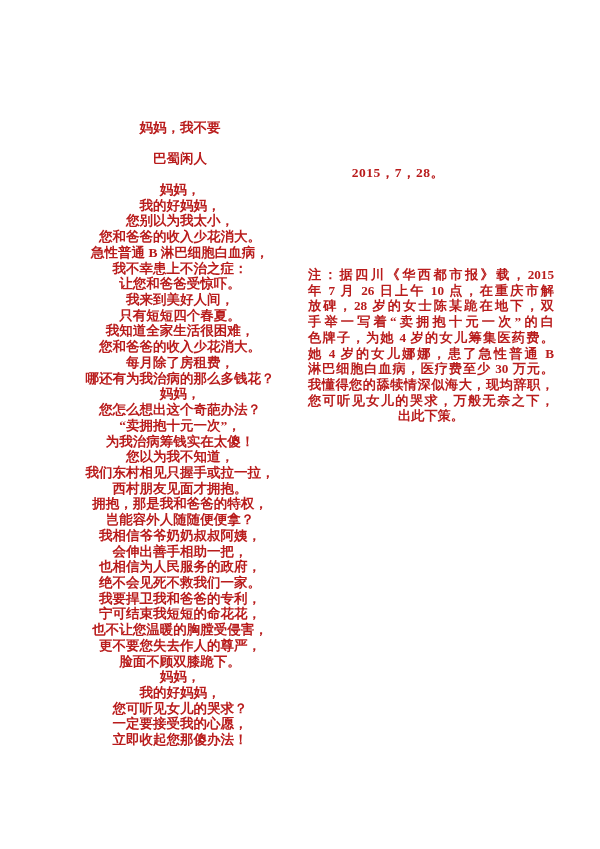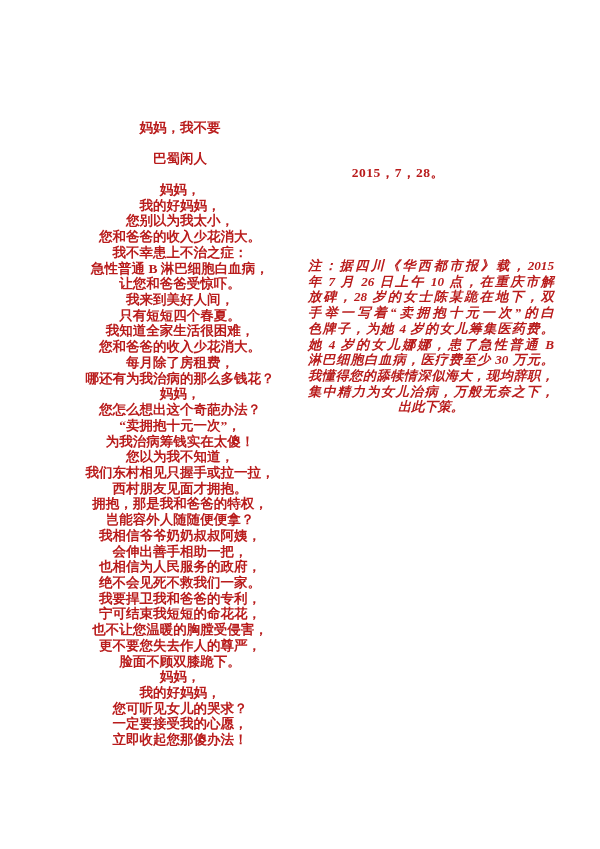--- a/index.html
+++ b/index.html
@@ -37,24 +37,23 @@
   }
   .poem {
     position: absolute;
     left: 50px; top: 182px; width: 260px;
     font-size: 13.5px;
     line-height: 15.72px;
   }
   .poem .line { text-align: center; white-space: nowrap; }
   .note {
     position: absolute;
-    left: 308px; top: 258px; width: 246px;
+    left: 308px; top: 267px; width: 246px;
     font-size: 13.2px;
     line-height: 15.72px;
-    font-style: italic;
   }
   .note .line {
     text-align: justify;
     text-align-last: justify;
     white-space: nowrap;
   }
   .note .line.last {
     text-align: center;
     text-align-last: center;
   }
@@ -64,22 +63,22 @@
 
 <div class="page">
   <div class="title">妈妈，我不要</div>
   <div class="author">巴蜀闲人</div>
   <div class="date">2015，7，28。</div>
   <div class="poem">
       <div class="line">妈妈，</div>
       <div class="line">我的好妈妈，</div>
       <div class="line">您别以为我太小，</div>
       <div class="line">您和爸爸的收入少花消大。</div>
+      <div class="line">急性普通 B 淋巴细胞白血病，</div>
       <div class="line">我不幸患上不治之症：</div>
-      <div class="line">急性普通 B 淋巴细胞白血病，</div>
       <div class="line">让您和爸爸受惊吓。</div>
       <div class="line">我来到美好人间，</div>
       <div class="line">只有短短四个春夏。</div>
       <div class="line">我知道全家生活很困难，</div>
       <div class="line">您和爸爸的收入少花消大。</div>
       <div class="line">每月除了房租费，</div>
       <div class="line">哪还有为我治病的那么多钱花？</div>
       <div class="line">妈妈，</div>
       <div class="line">您怎么想出这个奇葩办法？</div>
       <div class="line">“卖拥抱十元一次”，</div>
@@ -106,16 +105,16 @@
     </div>
   <div class="note">
       <div class="line">注：据四川《华西都市报》载，2015</div>
       <div class="line">年 7 月 26 日上午 10 点，在重庆市解</div>
       <div class="line">放碑，28 岁的女士陈某跪在地下，双</div>
       <div class="line">手举一写着“卖拥抱十元一次”的白</div>
       <div class="line">色牌子，为她 4 岁的女儿筹集医药费。</div>
       <div class="line">她 4 岁的女儿娜娜，患了急性普通 B</div>
       <div class="line">淋巴细胞白血病，医疗费至少 30 万元。</div>
       <div class="line">我懂得您的舔犊情深似海大，现均辞职，</div>
-      <div class="line">集中精力为女儿治病，万般无奈之下，</div>
+      <div class="line">您可听见女儿的哭求，万般无奈之下，</div>
       <div class="line last">出此下策。</div>
     </div>
 </div>
 
 </body></html>

